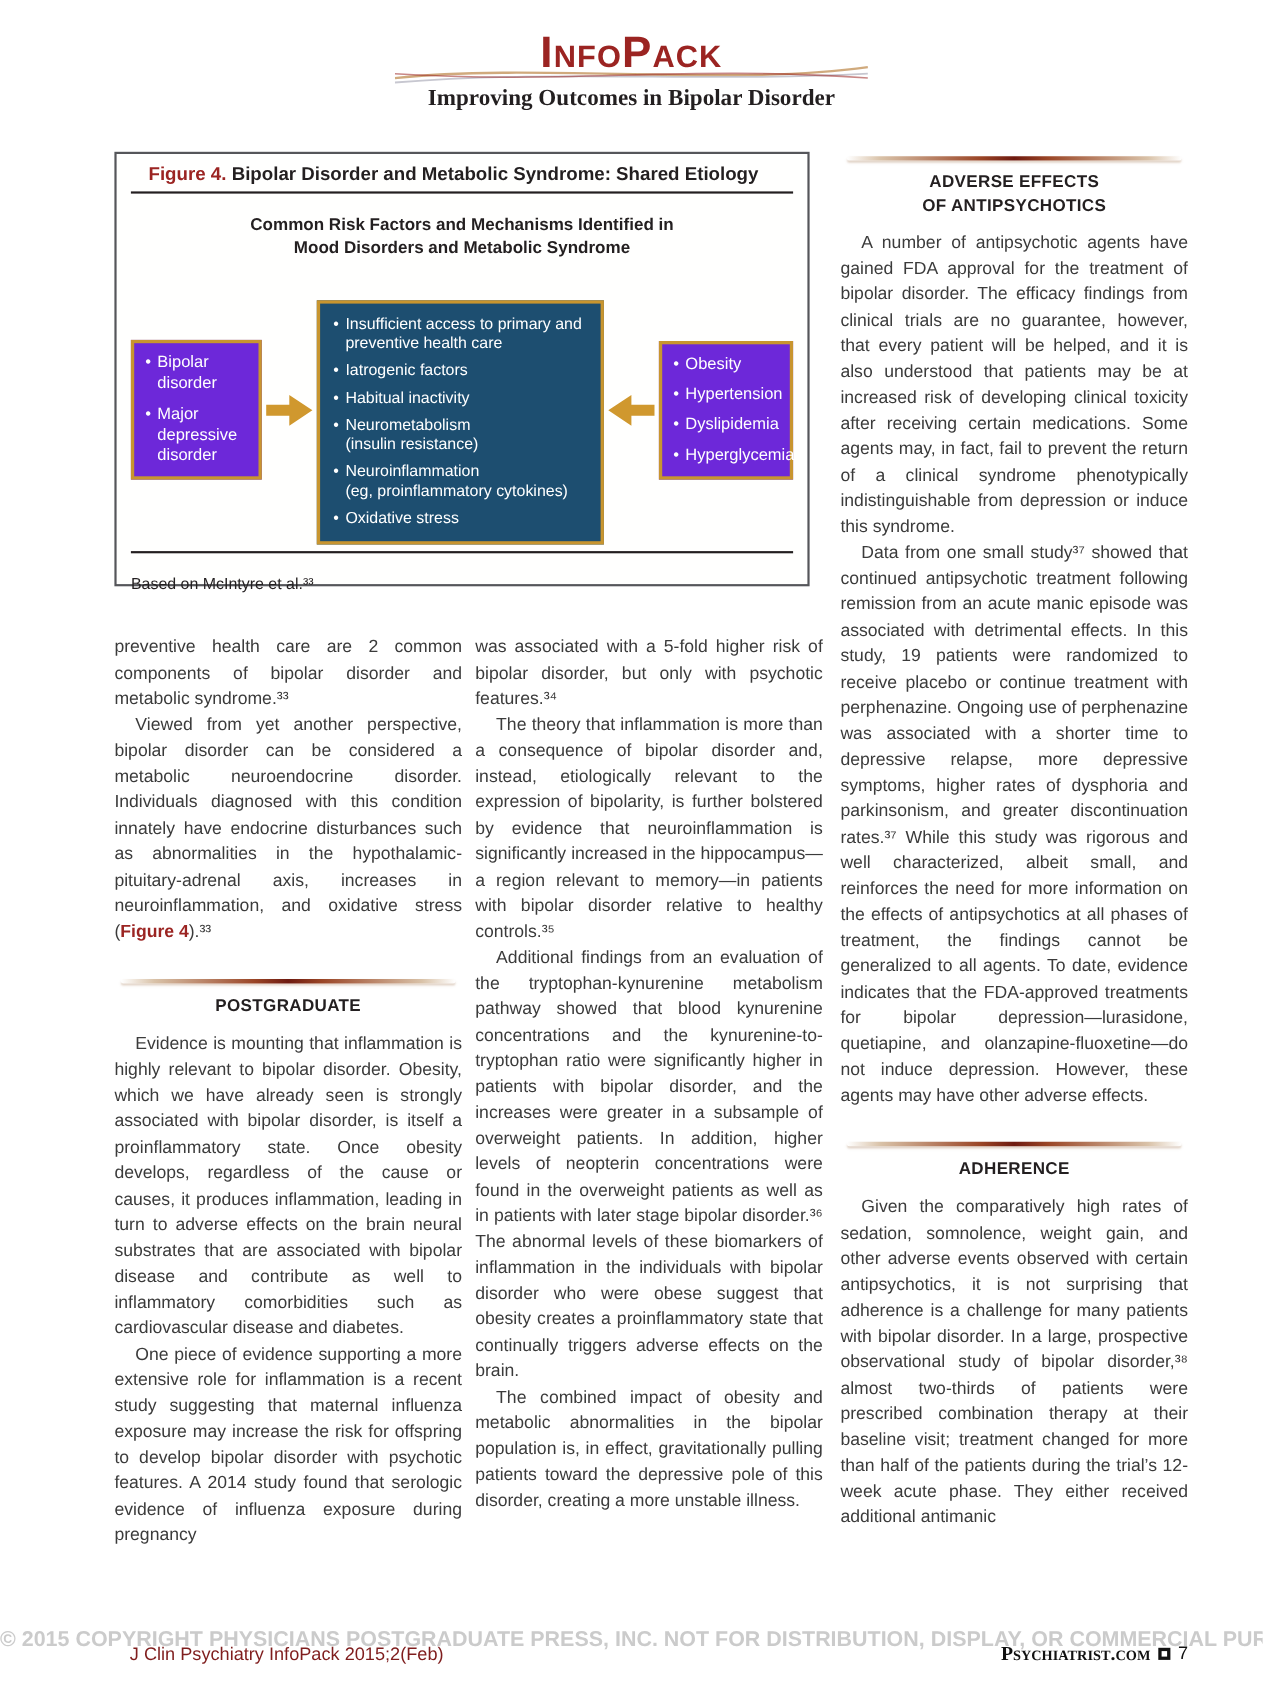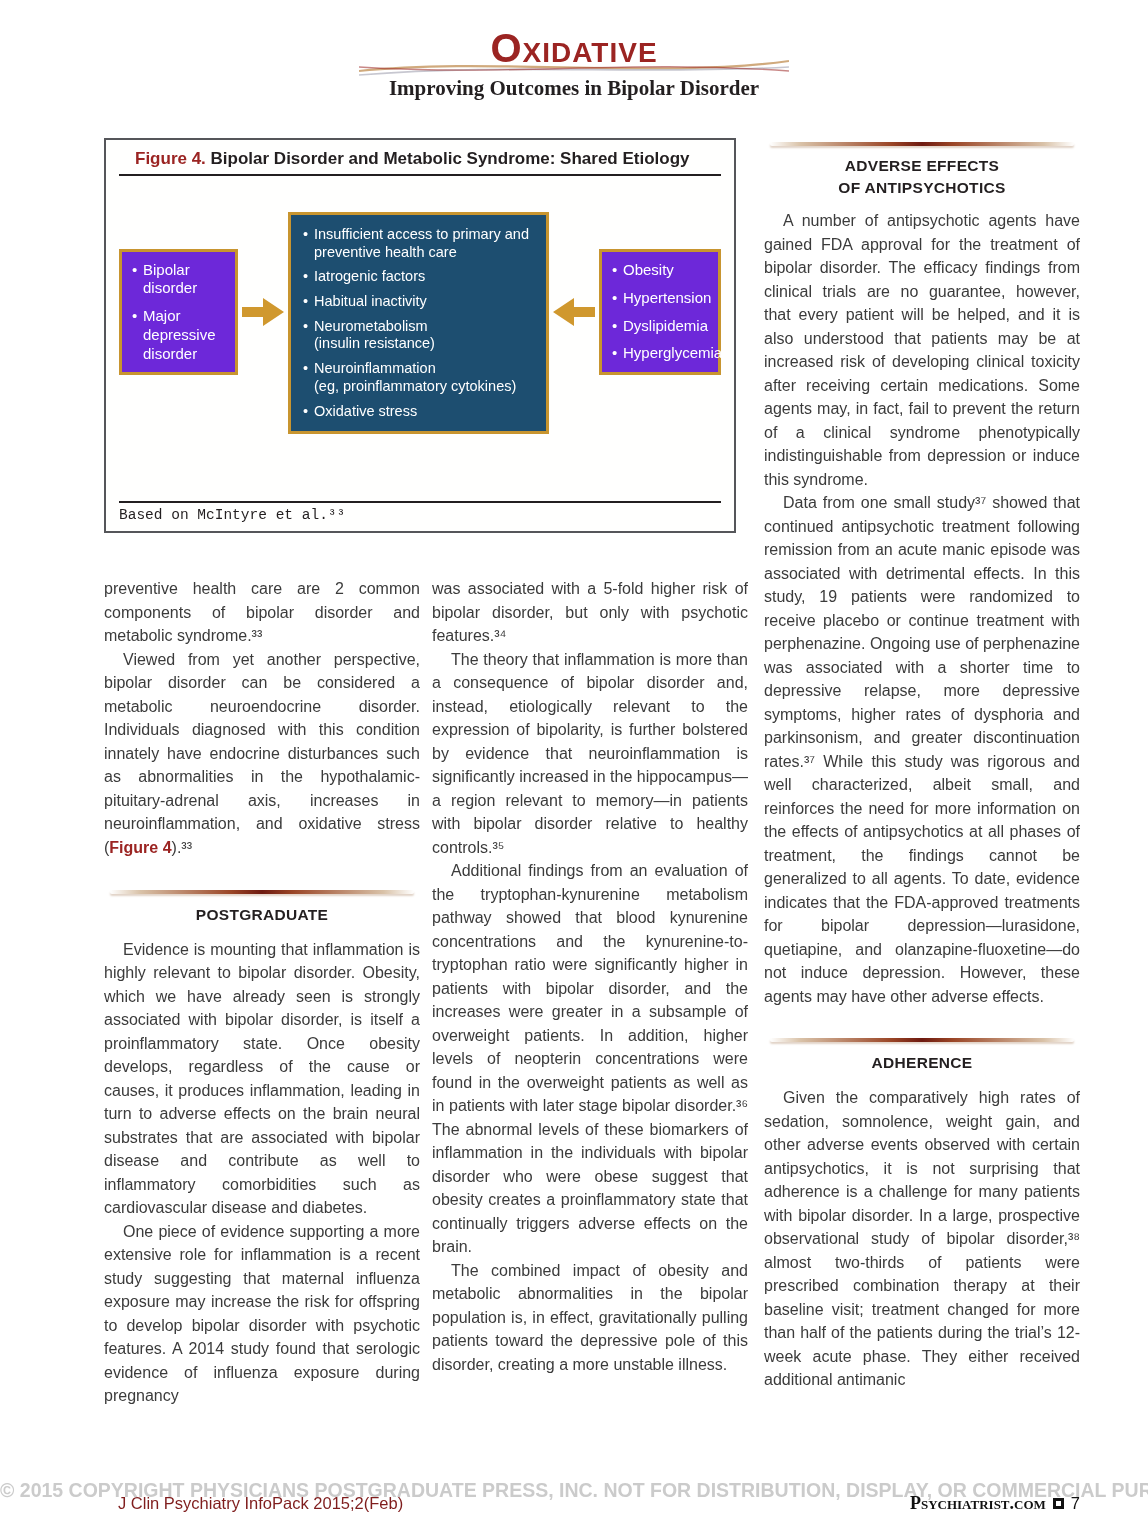--- a/index.html
+++ b/index.html
@@ -41,22 +41,21 @@
   .riskbox li { position:relative; padding-left:13px; white-space:pre-line; }
   .riskbox li::before { content:"\2022"; position:absolute; left:2px; }
   .side-box { background:#6d28d9; width:122px; padding:9px 4px 9px 8px; font-size:15px; line-height:1.25; }
   .side-box li + li { margin-top:9px; }
   .center-box { background:#1d4e70; width:268px; padding:11px 6px 11px 10px; font-size:14.5px; line-height:1.22;margin-top:22px; }
   .center-box li + li { margin-top:7px; }
   .arrow-svg { flex:0 0 auto; margin:0 3px; }
   .fig-footnote {
     position:absolute; left:13px; right:13px; bottom:0; height:30px;
     border-top:2px solid #231f20; font-size:14.5px; color:#231f20;
-    padding-top:4px;
-    font-family:Liberation Mono, monospace;
+    padding-top:20px;
   }
 
   
   .bodytext { font-size:16px; line-height:23.5px; text-align:justify; color:#3b3b3b; }
   .bodytext p.indent { text-indent:19px; }
   .col { width:316px; }
   .col-1 { position:absolute; left:104px; top:577px; }
   .col-2 { position:absolute; left:432px; top:577px; }
   .col-3 { position:absolute; left:764px; top:138px; }
   .section-head {
@@ -100,34 +99,36 @@
     content:""; position:absolute; left:3px; top:3px; width:5px; height:5px; background:#fff;
   }
   .footer-page { font-size:16.5px; color:#111; }
 </style>
 </head>
 <body>
 
 <div class="page">
 
   <div class="masthead">
-    <div class="logo">Oxidative</div>
+    <div class="logo">InfoPack</div>
     <svg class="logo-swoosh" width="430" height="26" viewBox="0 0 430 26">
       <path d="M0 17 C 130 3, 300 25, 430 7" stroke="#c89b66" stroke-width="2.2" fill="none" opacity="0.85"></path>
       <path d="M0 21 C 150 9, 280 21, 430 13" stroke="#b9b9c4" stroke-width="1.6" fill="none" opacity="0.8"></path>
       <path d="M0 13 C 160 23, 260 5, 430 17" stroke="#9b2422" stroke-width="1.4" fill="none" opacity="0.55"></path>
     </svg>
     <div class="masthead-subtitle">Improving Outcomes in Bipolar Disorder</div>
   </div>
 
   <div class="figure-panel">
     <div class="figure-titleline">
       <span class="figure-label">Figure 4.</span><span> Bipolar Disorder and Metabolic Syndrome: Shared Etiology</span>
     </div>
     <div class="figure-rule"></div>
+    <div class="diagram-title">Common Risk Factors and Mechanisms Identified in
+Mood Disorders and Metabolic Syndrome</div>
 
     <div class="diagram">
       <div class="riskbox side-box">
         <ul>
           <li>Bipolar
 disorder</li>
           <li>Major
 depressive
 disorder</li>
         </ul>

